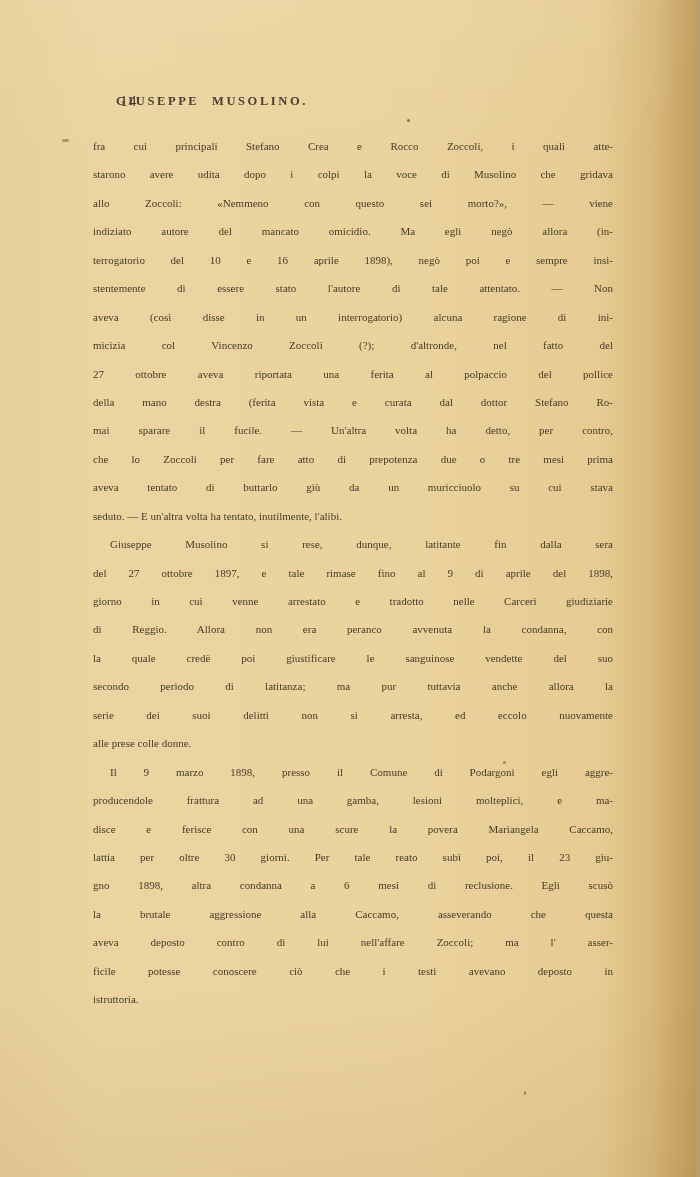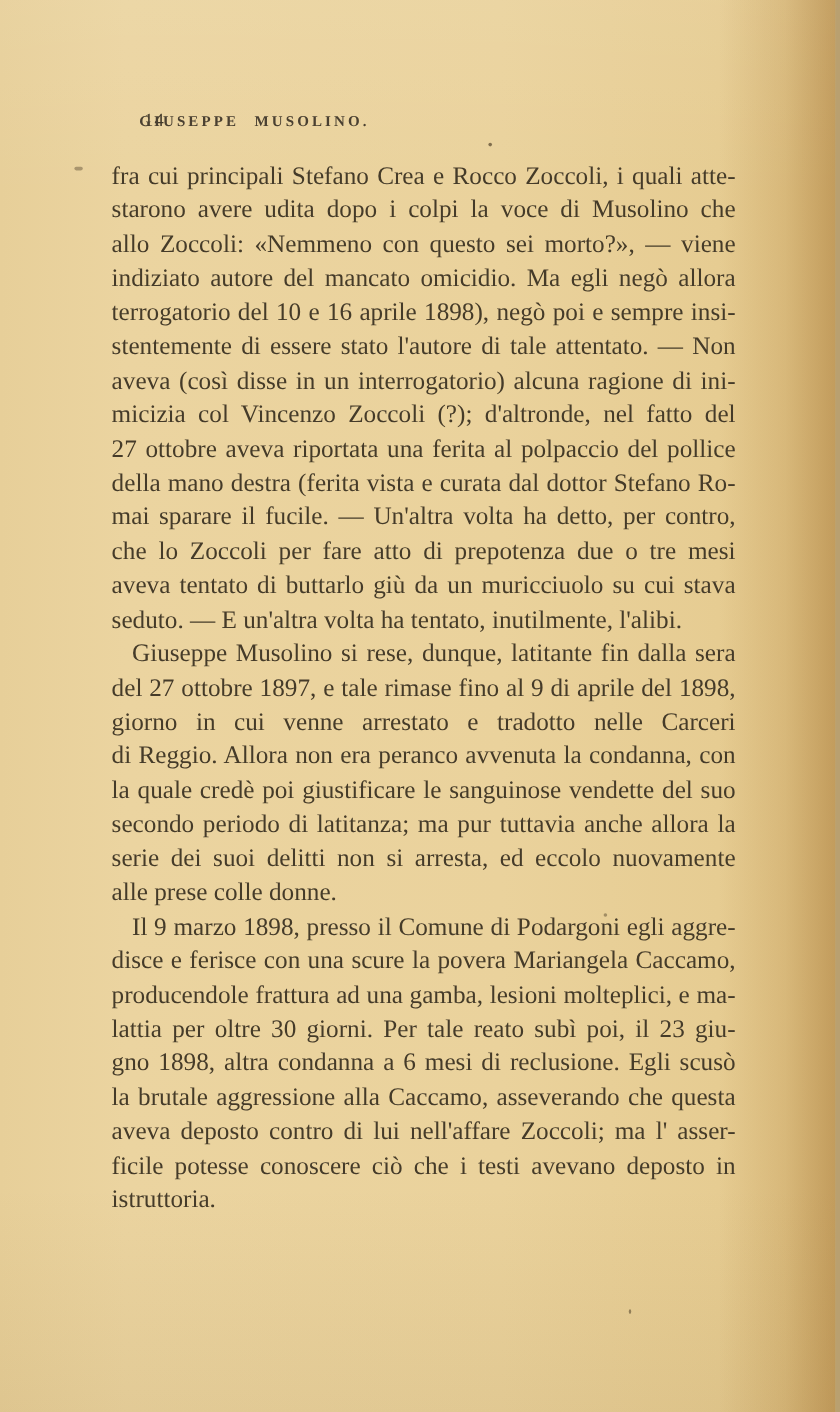--- a/index.html
+++ b/index.html
@@ -21,21 +21,21 @@
     font-size:15.5px; color:#42392a; letter-spacing:1px;
   }
   .running-title {
     position:absolute; left:0; width:100%; top:3px;
     text-align:left; transform:translateX(23px);
     font-size:12.5px; letter-spacing:2.6px; word-spacing:7px;
     color:#4a4031; font-weight:bold;
   }
   .text-block {
     position:absolute; top:132px; left:93px; width:520px;
-    font-size:21px; line-height:28.45px;
+    font-size:11px; line-height:28.45px;
     color:#453b29;
     text-rendering:optimizeLegibility;
     font-family:Liberation Serif, serif;
   }
   .paragraph { margin:0; }
   .line {
     height:28.45px; overflow:hidden;
     text-align:justify; text-align-last:justify;
   }
   .line.last { text-align:right; text-align-last:left; }
@@ -82,22 +82,22 @@
         <div class="line">del 27 ottobre 1897, e tale rimase fino al 9 di aprile del 1898,</div>
         <div class="line">giorno in cui venne arrestato e tradotto nelle Carceri giudiziarie</div>
         <div class="line">di Reggio. Allora non era peranco avvenuta la condanna, con</div>
         <div class="line">la quale credè poi giustificare le sanguinose vendette del suo</div>
         <div class="line">secondo periodo di latitanza; ma pur tuttavia anche allora la</div>
         <div class="line">serie dei suoi delitti non si arresta, ed eccolo nuovamente</div>
         <div class="line last">alle prese colle donne.</div>
       </div>
       <div class="paragraph">
         <div class="line indent">Il 9 marzo 1898, presso il Comune di Podargoni egli aggre-</div>
+        <div class="line">producendole frattura ad una gamba, lesioni molteplici, e ma-</div>
         <div class="line">disce e ferisce con una scure la povera Mariangela Caccamo,</div>
-        <div class="line">producendole frattura ad una gamba, lesioni molteplici, e ma-</div>
         <div class="line">lattia per oltre 30 giorni. Per tale reato subì poi, il 23 giu-</div>
         <div class="line">gno 1898, altra condanna a 6 mesi di reclusione. Egli scusò</div>
         <div class="line">la brutale aggressione alla Caccamo, asseverando che questa</div>
         <div class="line">aveva deposto contro di lui nell'affare Zoccoli; ma l' asser-</div>
         <div class="line">ficile potesse conoscere ciò che i testi avevano deposto in</div>
         <div class="line last">istruttoria.</div>
       </div>
     </div>
 </div>
 

